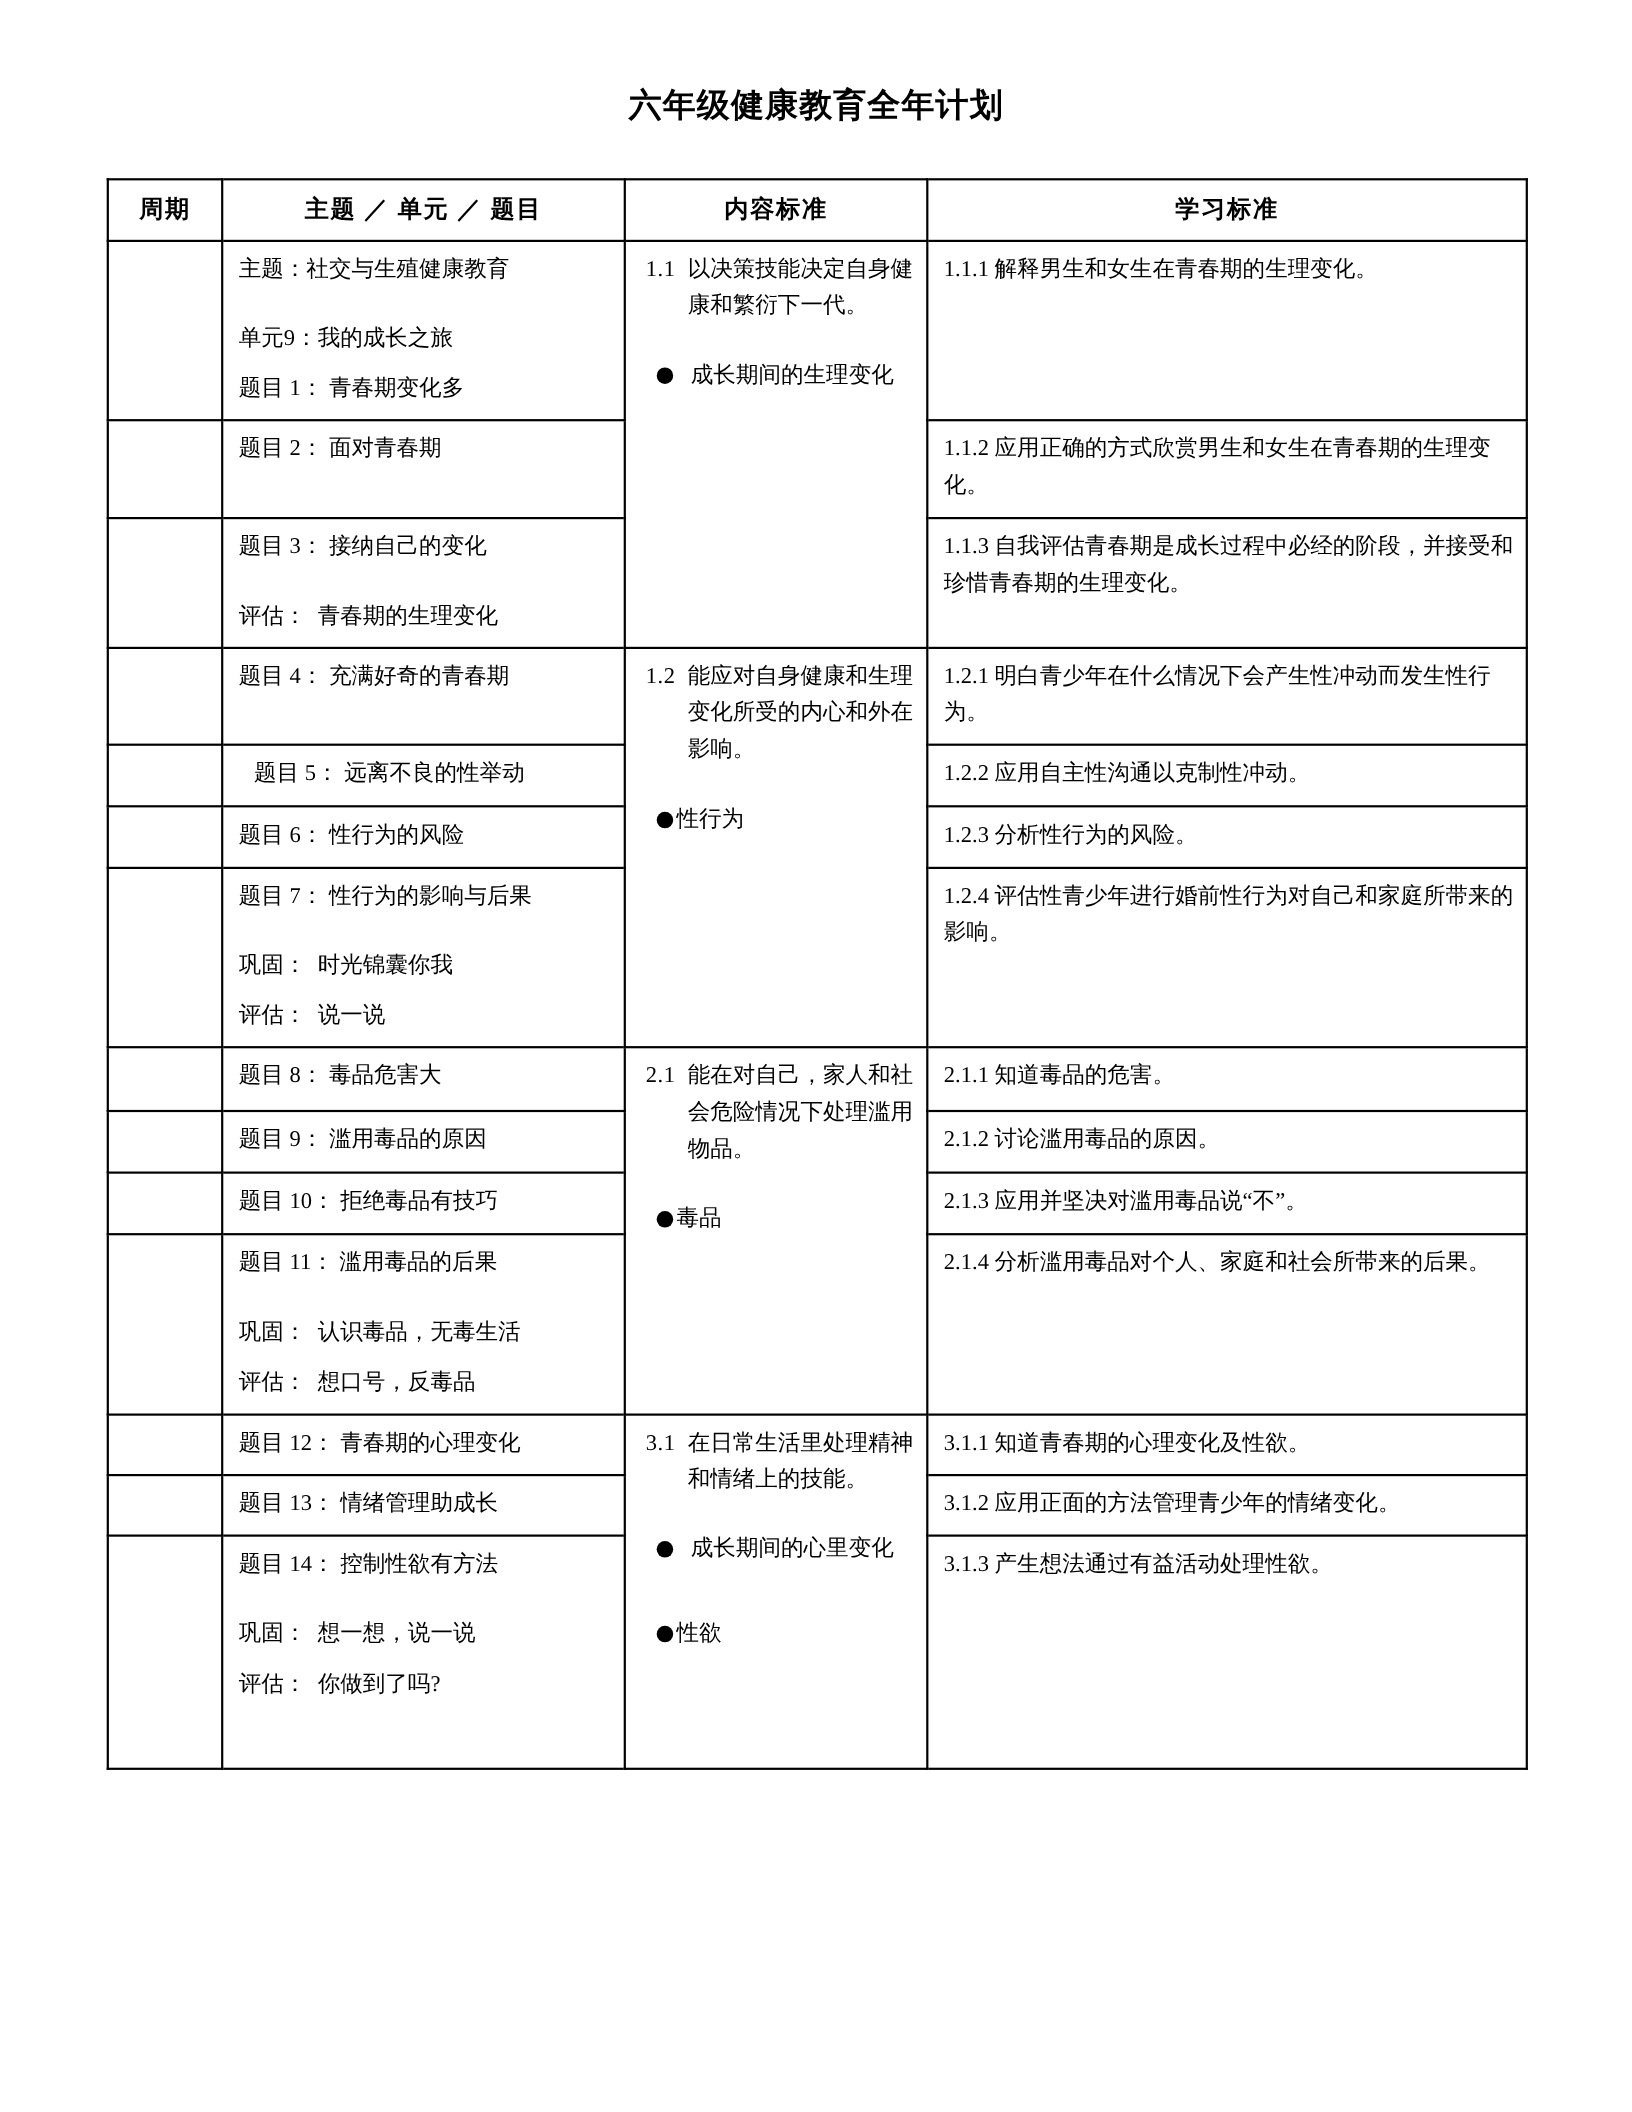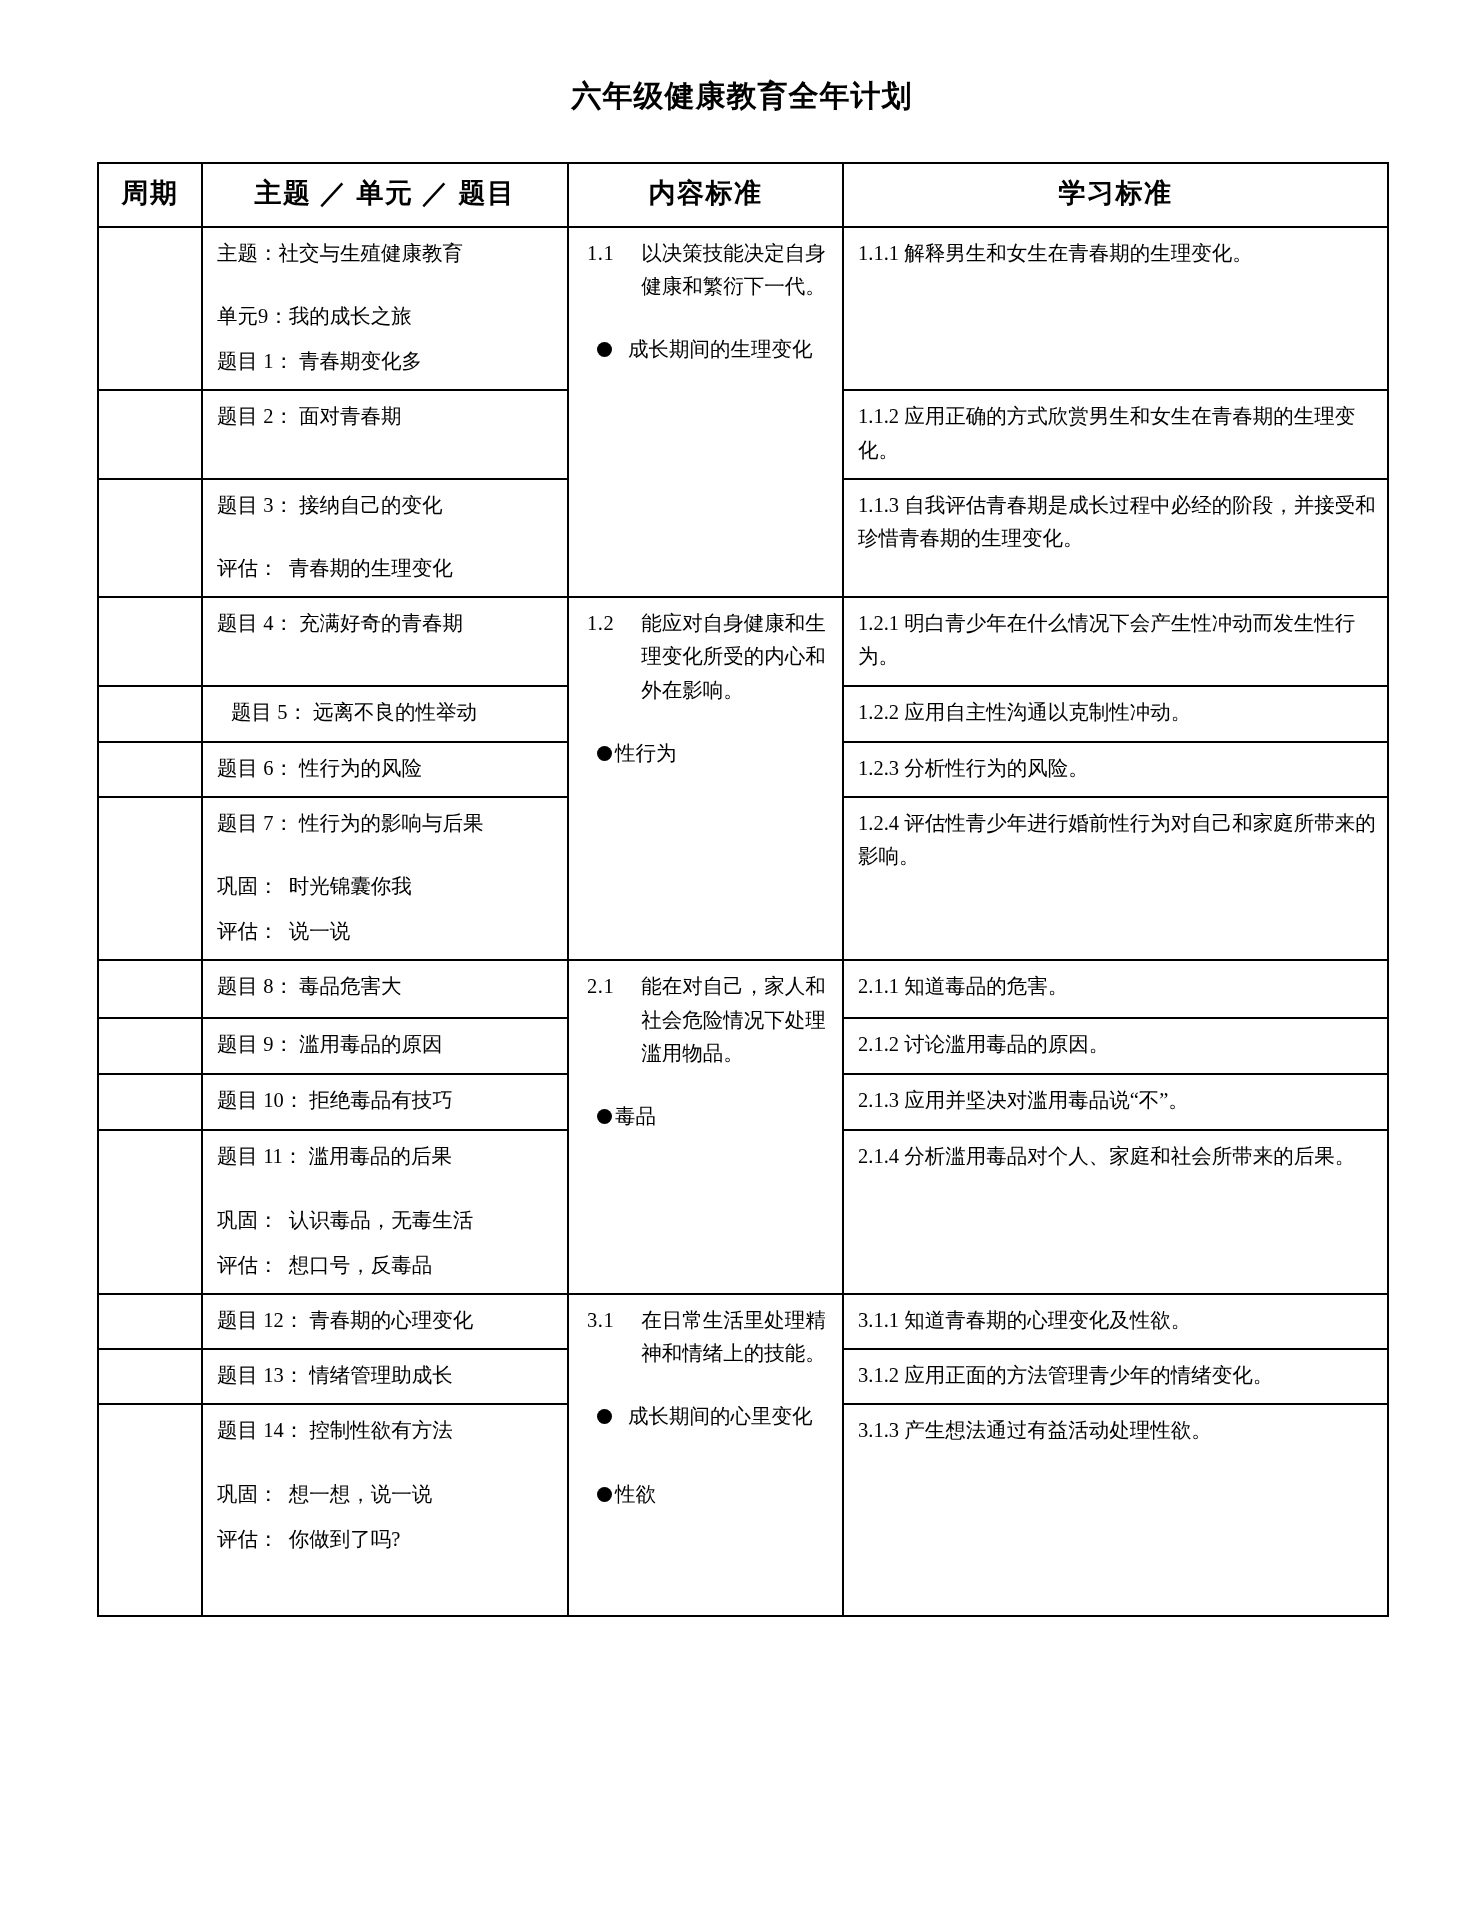--- a/index.html
+++ b/index.html
@@ -47,21 +47,21 @@
   table.plan th, table.plan td {
     border: 2px solid #000;
     vertical-align: top;
     padding: 9px 10px 11px 14px;
     font-size: 20.5px;
     line-height: 1.62;
   }
   table.plan thead th {
     text-align: center;
     font-weight: bold;
-    font-size: 27px;
+    font-size: 22px;
     padding: 8px 4px 10px 4px;
     letter-spacing: 1.5px;
     vertical-align: middle;
     height: 34px;
   }
   td.cycle { padding: 0; }
   td.topics { }
   td.content-std {
     vertical-align: middle;
     padding-left: 6px;
@@ -71,21 +71,21 @@
 
   .tline { margin: 0; white-space: pre-wrap; }
   .gap-lg { height: 30px; }
   .gap-sm { height: 12px; }
 
   
   .cs-block { }
   .cs-head {
     display: flex;
     align-items: flex-start;
-    gap: 27px;
+    gap: 11px;
     padding-left: 4px;
   }
   .cs-num { flex: 0 0 auto; letter-spacing: 0.5px; }
   .cs-text { flex: 1 1 auto; }
   .cs-bullets { margin-top: 30px; padding-left: 14px; }
   .cs-bullet {
     display: flex;
     align-items: flex-start;
     gap: 8px;
     margin-bottom: 44px;

